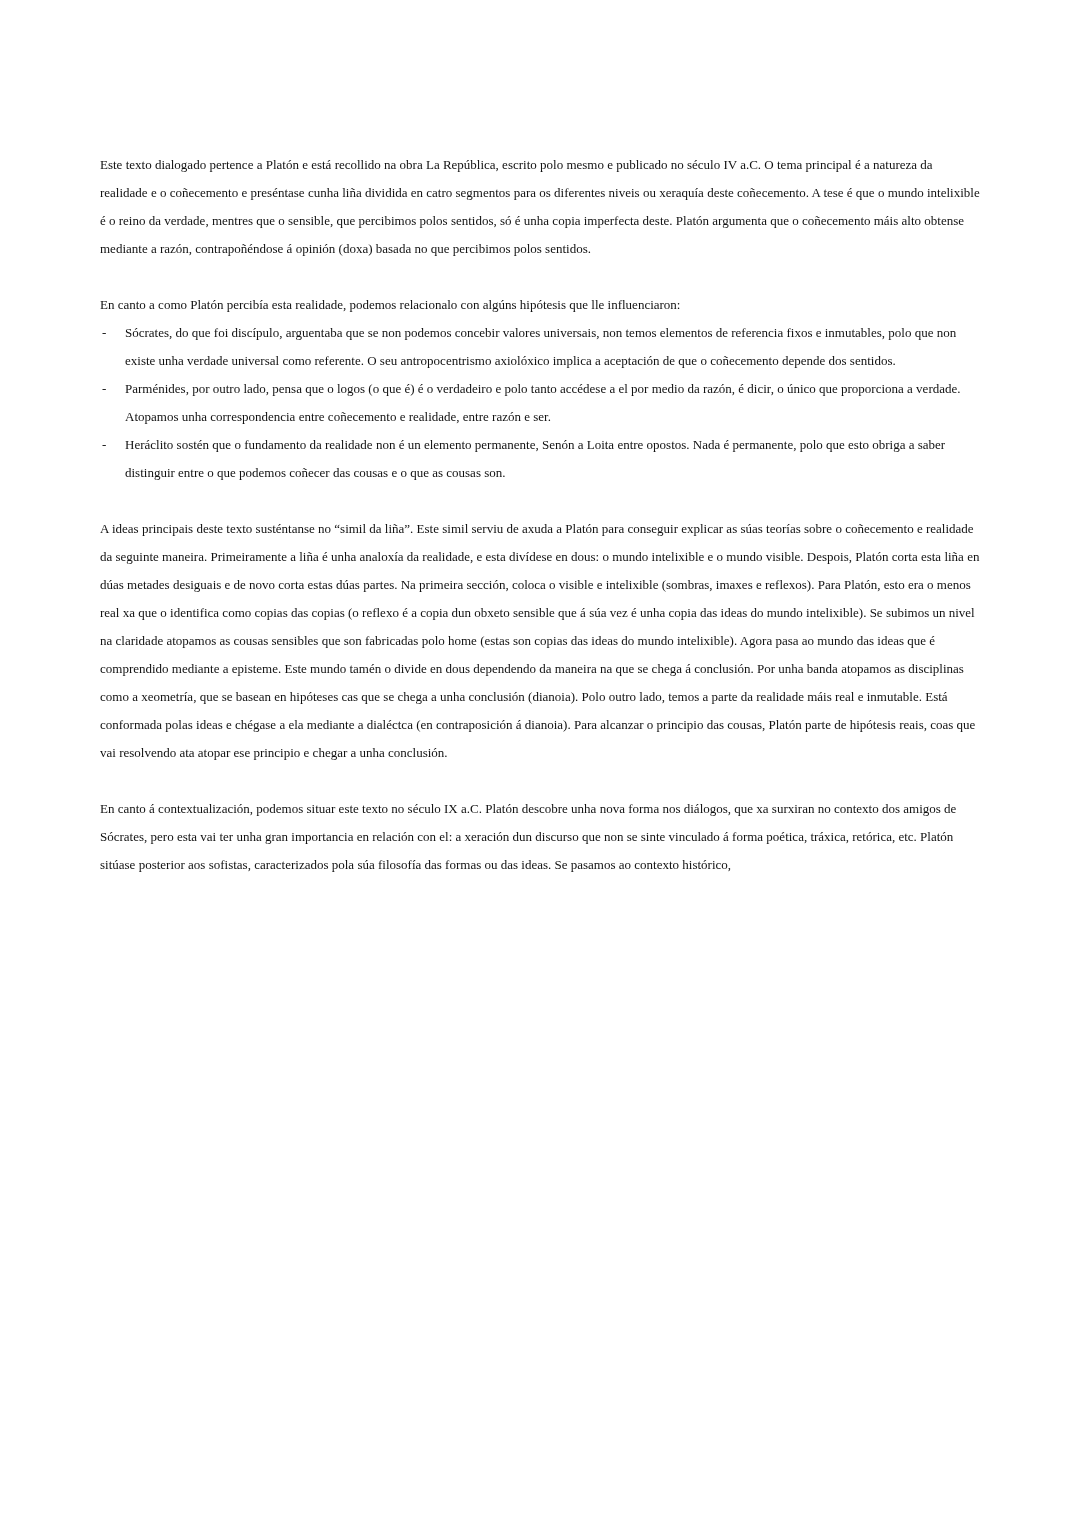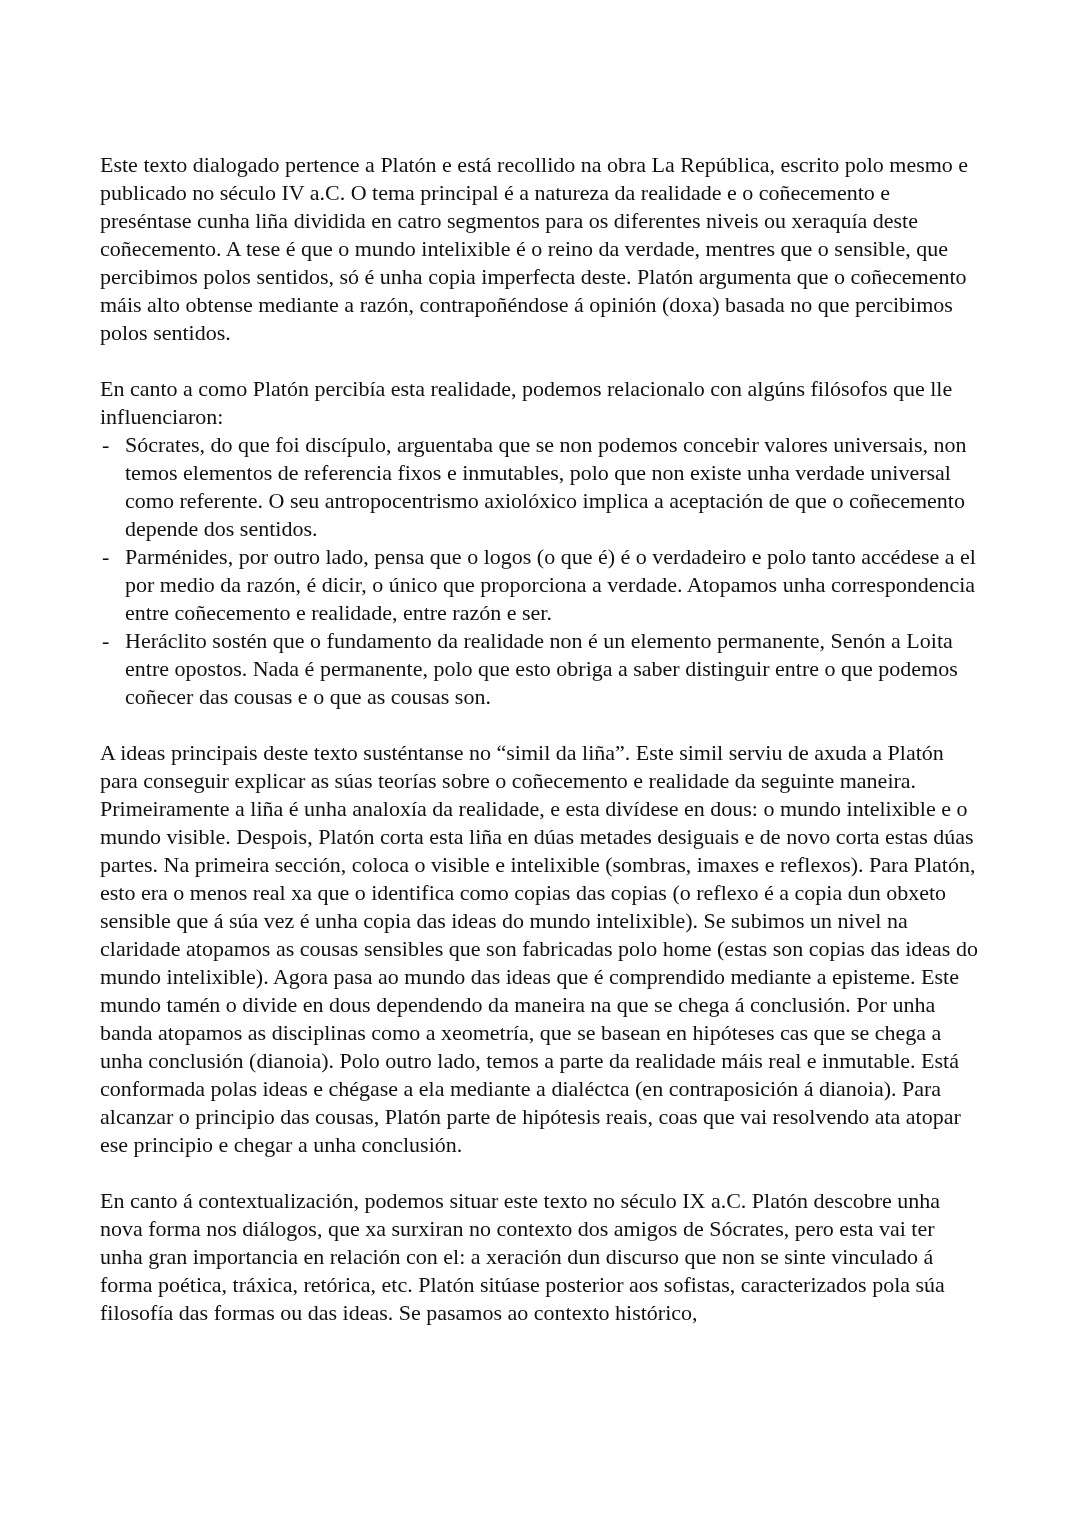--- a/index.html
+++ b/index.html
@@ -11,21 +11,21 @@
     width: 1080px;
     height: 1527px;
     position: relative;
     overflow: hidden;
   }
   .page {
     position: absolute;
     inset: 0;
     background: #ffffff;
     font-family: "Liberation Serif", "DejaVu Serif", serif;
-    font-size: 22px;
+    font-size: 13px;
     line-height: 28px;
     color: #111111;
     -webkit-font-smoothing: antialiased;
   }
   .content {
     position: absolute;
     left: 100px;
     top: 151px;
     width: 882px;
     text-align: left;
@@ -53,21 +53,21 @@
   }
 </style>
 </head>
 <body>
 
 <div class="page">
   <div class="content">
 
     <p>Este texto dialogado pertence a Platón e está recollido na obra La República, escrito polo mesmo e publicado no século IV a.C. O tema principal é a natureza da realidade e o coñecemento e preséntase cunha liña dividida en catro segmentos para os diferentes niveis ou xeraquía deste coñecemento. A tese é que o mundo intelixible é o reino da verdade, mentres que o sensible, que percibimos polos sentidos, só é unha copia imperfecta deste. Platón argumenta que o coñecemento máis alto obtense mediante a razón, contrapoñéndose á opinión (doxa) basada no que percibimos polos sentidos.</p>
 
-    <p class="no-gap">En canto a como Platón percibía esta realidade, podemos relacionalo con algúns filósofos que lle influenciaron:</p>
+    <p class="no-gap">En canto a como Platón percibía esta realidade, podemos relacionalo con algúns hipótesis que lle influenciaron:</p>
 
     <ul class="dash-list">
       <li>
         <span class="dash">-</span>
         <span>Sócrates, do que foi discípulo, arguentaba que se non podemos concebir valores universais, non temos elementos de referencia fixos e inmutables, polo que non existe unha verdade universal como referente. O seu antropocentrismo axiolóxico implica a aceptación de que o coñecemento depende dos sentidos.</span>
       </li>
       <li>
         <span class="dash">-</span>
         <span>Parménides, por outro lado, pensa que o logos (o que é) é o verdadeiro e polo tanto accédese a el por medio da razón, é dicir, o único que proporciona a verdade. Atopamos unha correspondencia entre coñecemento e realidade, entre razón e ser.</span>
       </li>

